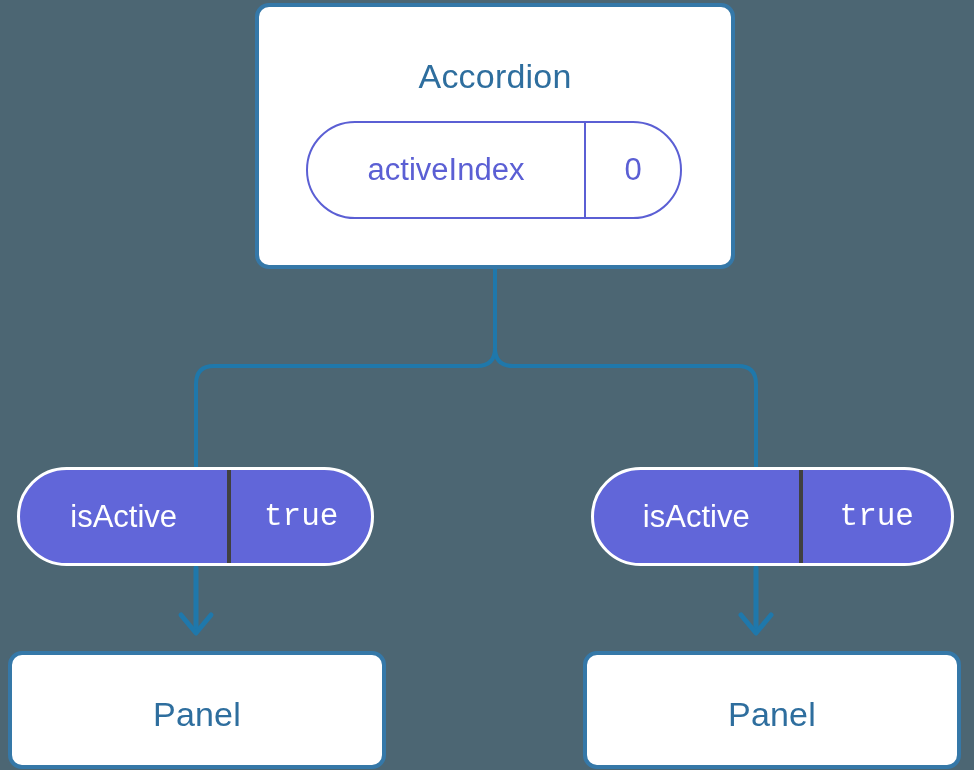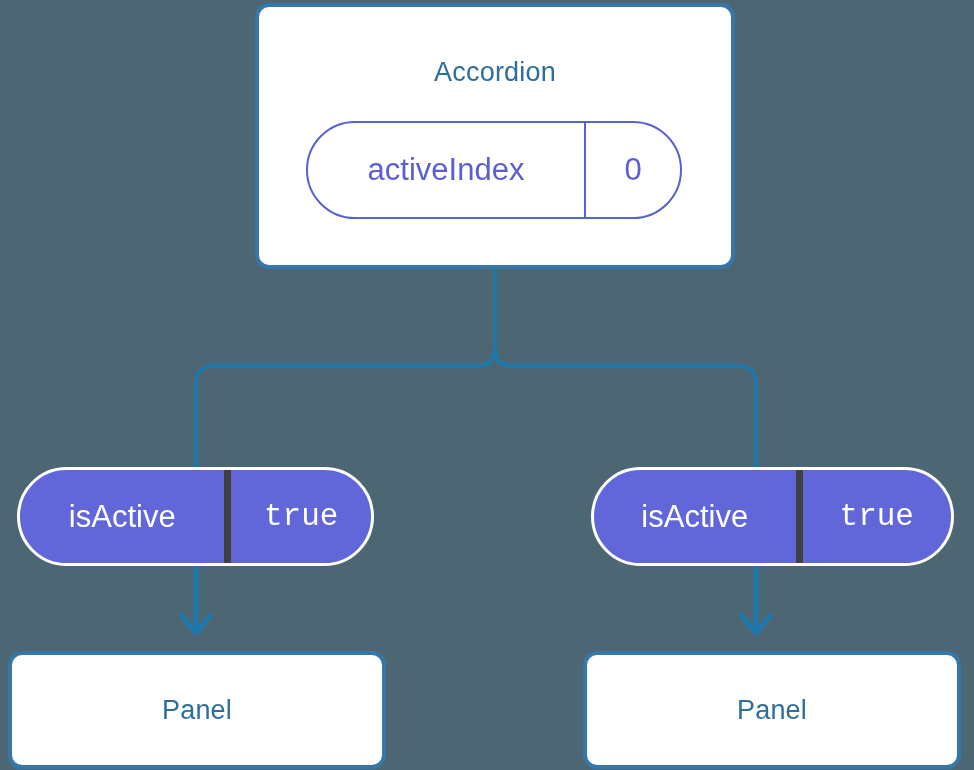--- a/index.html
+++ b/index.html
@@ -34,21 +34,21 @@
   .card {
     position: absolute;
     background: #ffffff;
     border: 4px solid #3578a8;
     border-radius: 14px;
     box-sizing: border-box;
     z-index: 2;
   }
   .card-title {
     color: #2e6e9e;
-    font-size: 27px;
+    font-size: 34px;
     font-weight: 400;
     text-align: center;
     letter-spacing: 0.2px;
     white-space: nowrap;
   }
 
   
   #accordion-card {
     left: 255px;
     top: 3px;
@@ -109,21 +109,21 @@
     color: #5b5fd4;
   }
 
   
   .pill-solid {
     background: #6166d9;
     border: 3px solid #ffffff;
   }
   .pill-solid .pill-key {
     color: #ffffff;
-    border-right: 7px solid #404040;
+    border-right: 4px solid #404040;
   }
   .pill-solid .pill-val {
     color: #ffffff;
     font-family: Liberation Mono, monospace;
   }
 
   
   #state-pill {
     left: 306px;
     top: 121px;

